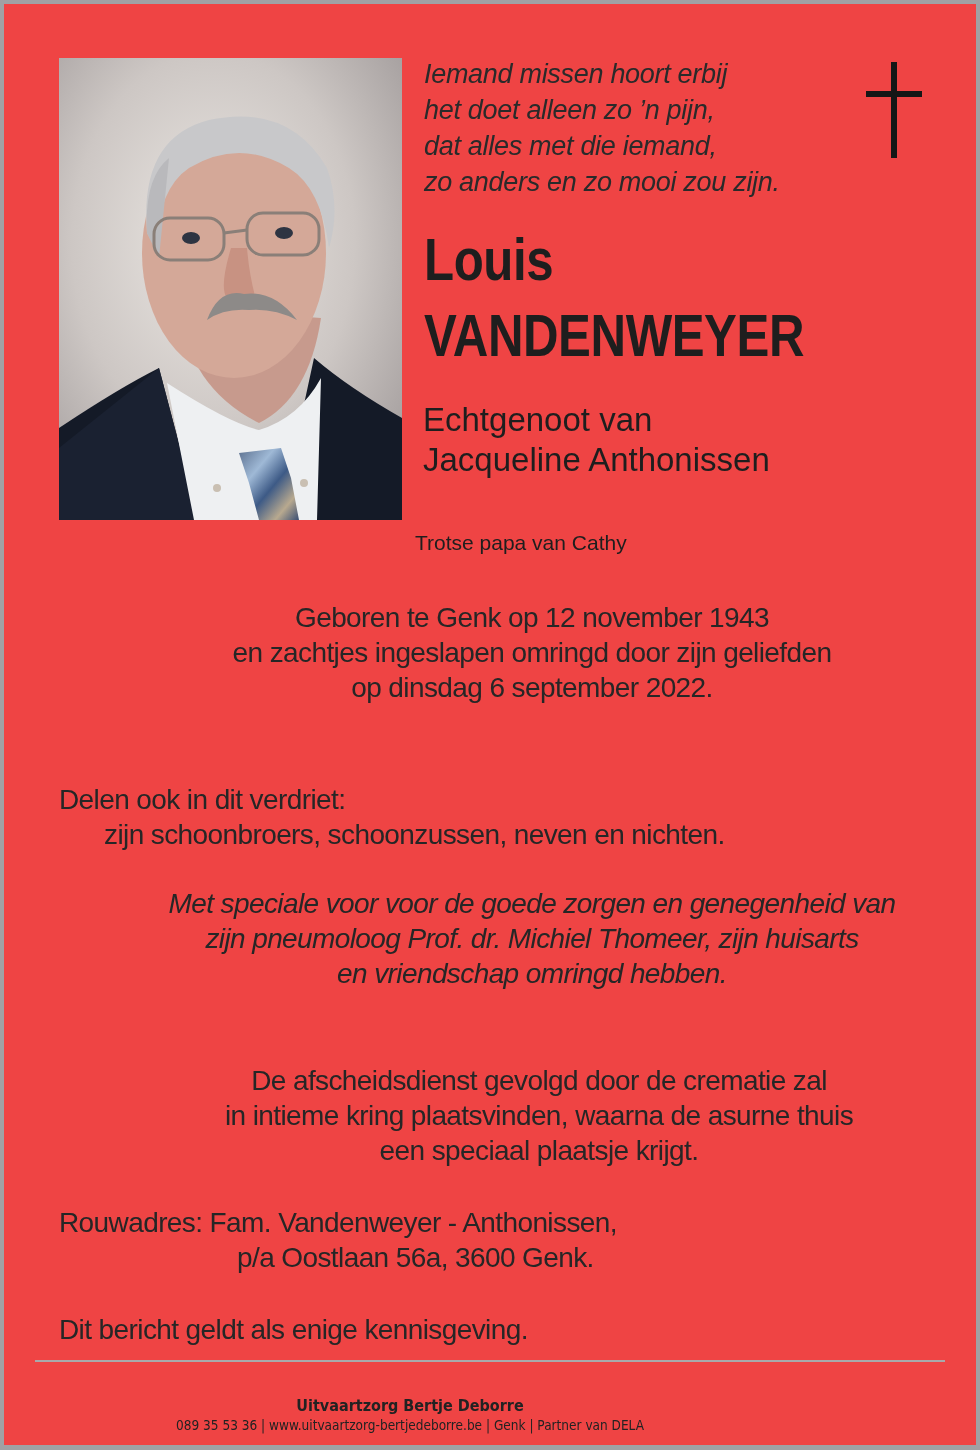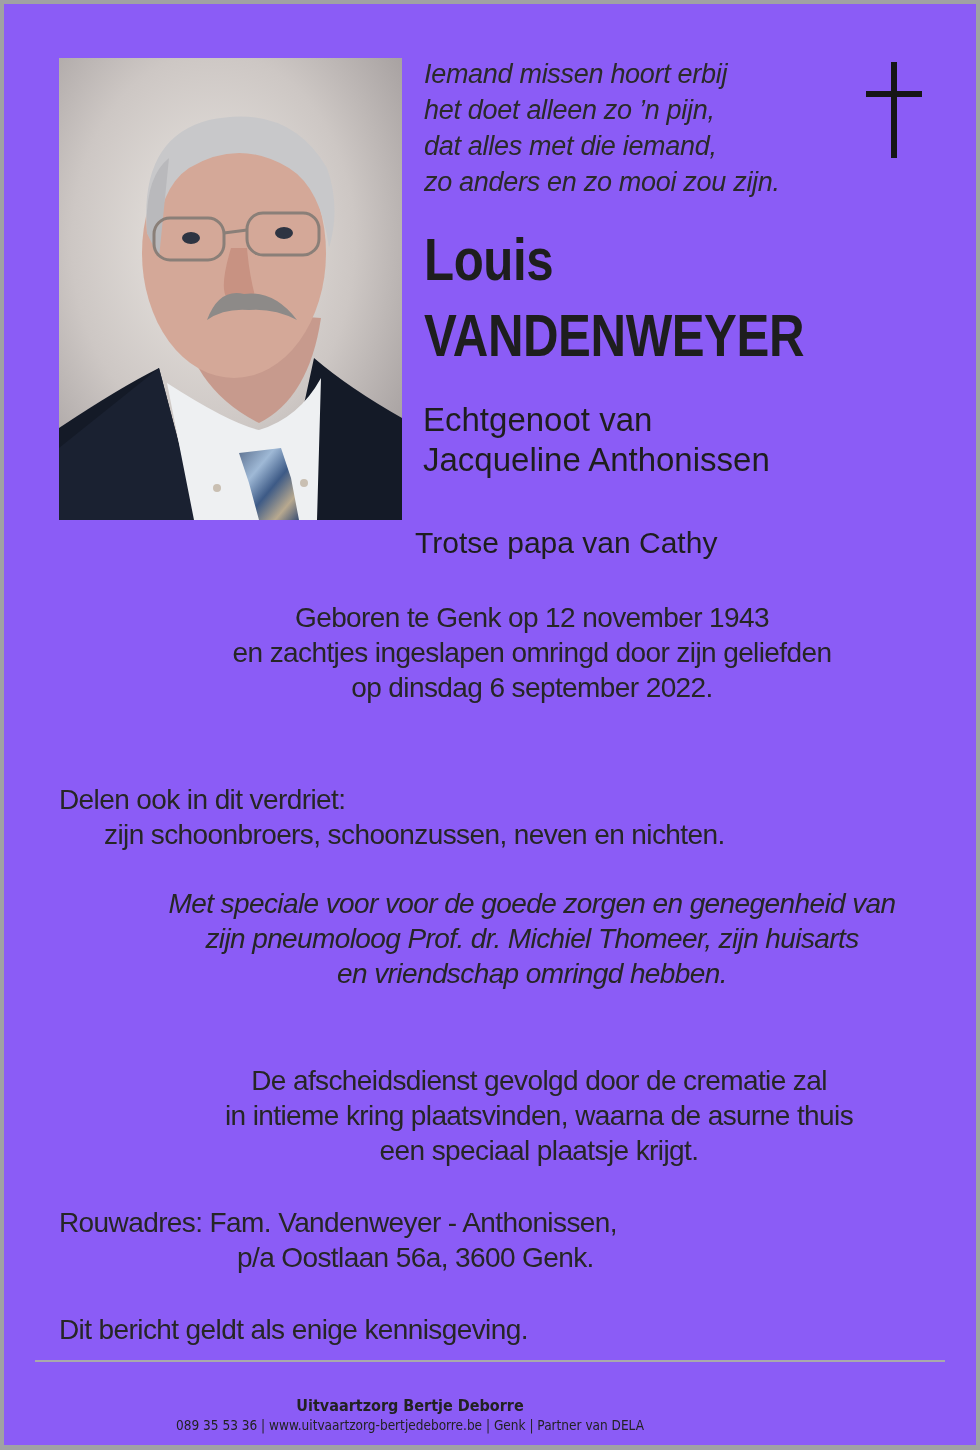--- a/index.html
+++ b/index.html
@@ -6,21 +6,21 @@
     body {
       width: 980px; height: 1450px;
       background: #a0a1a4;
       position: relative;
       overflow: hidden;
     }
     .card {
       position: absolute;
       left: 4px; top: 4px;
       width: 972px; height: 1441px;
-      background: #8b5cf6;
+      background: #ef4444;
     }
     .photo {
       position: absolute;
       left: 55px; top: 54px;
       width: 343px; height: 462px;
       overflow: hidden;
       background: radial-gradient(ellipse at 45% 40%, #e8e4e0 0%, #cfc9c6 45%, #a8a2a2 100%);
     }
     .cross {
       position: absolute;
@@ -59,21 +59,21 @@
       font-family: "Liberation Sans", sans-serif;
       font-size: 33px;
       line-height: 40px;
       color: #1e1e1e;
       white-space: nowrap;
     }
     .child {
       position: absolute;
       left: 411px; top: 519px;
       font-family: "Liberation Sans", sans-serif;
-      font-size: 30px;
+      font-size: 21px;
       line-height: 40px;
       color: #1e1e1e;
       white-space: nowrap;
     }
     .body-text {
       font-family: "Liberation Sans", sans-serif;
       font-size: 28px;
       line-height: 35px;
       color: #262626;
       letter-spacing: -0.6px;

